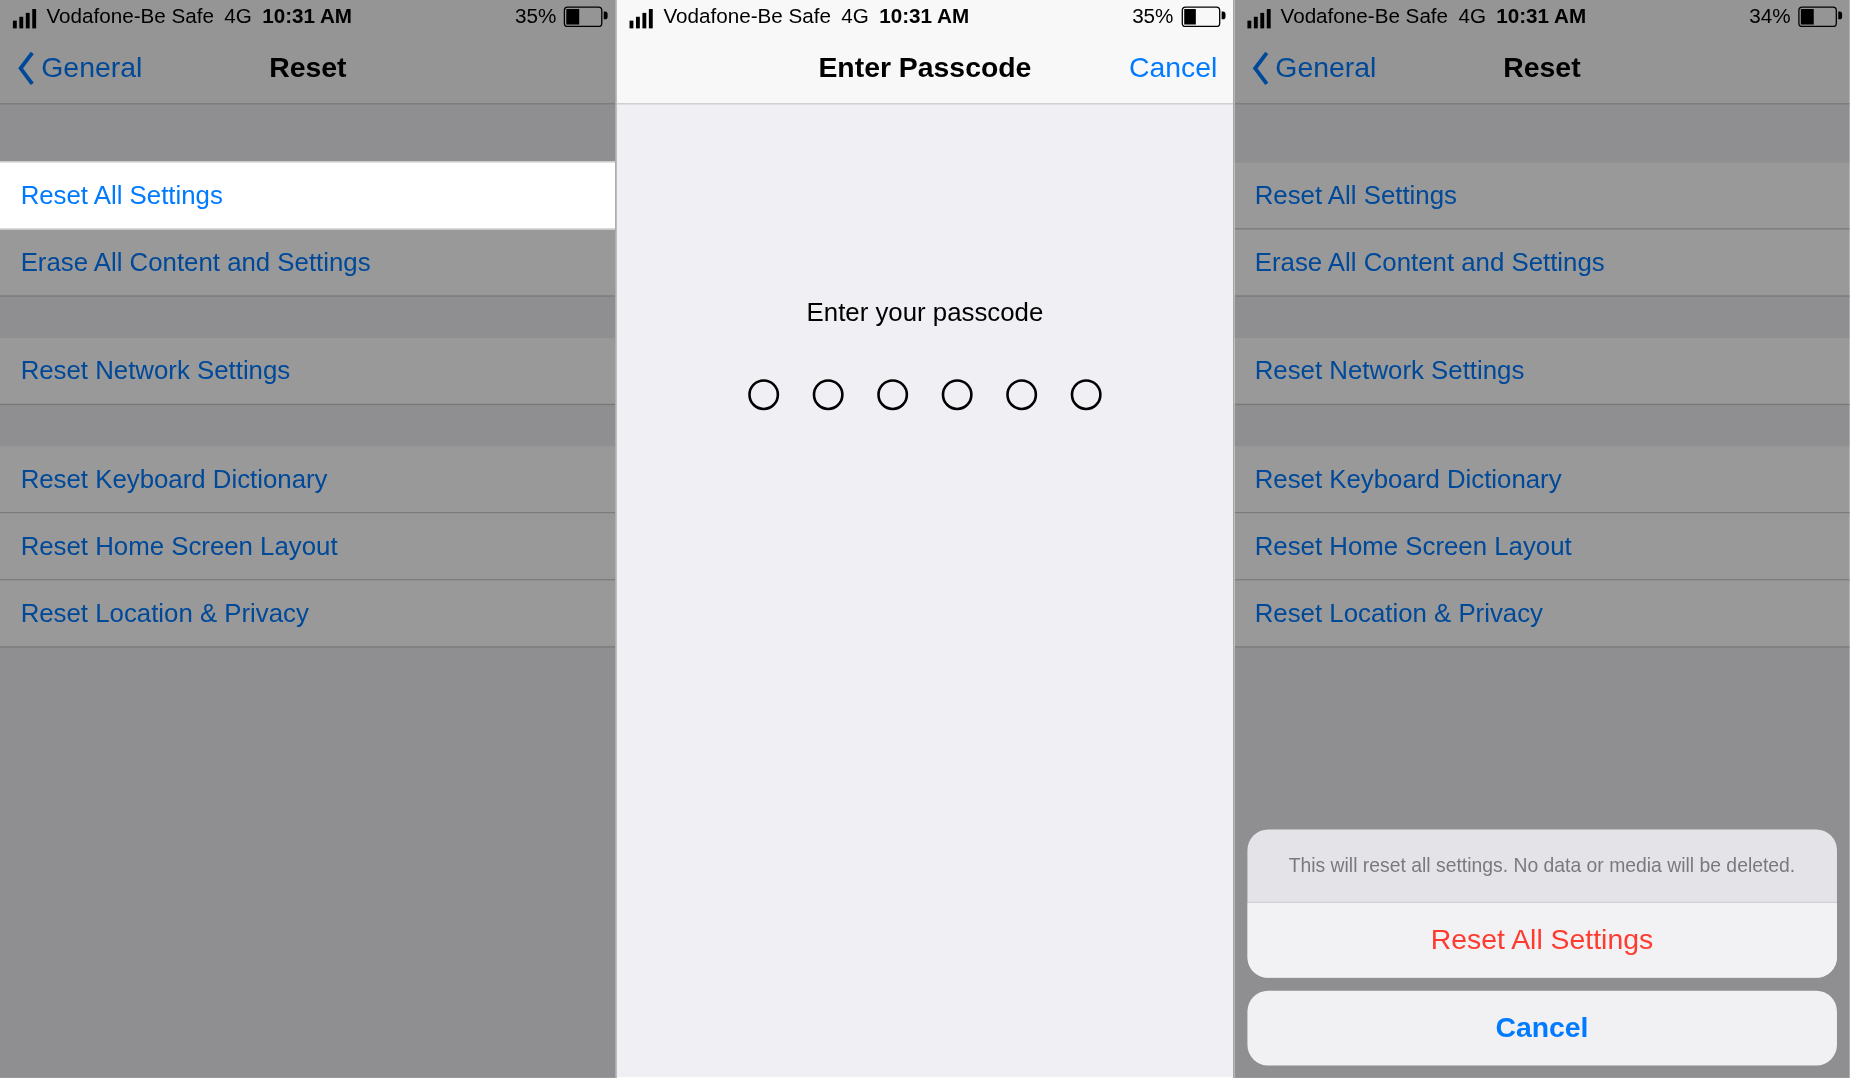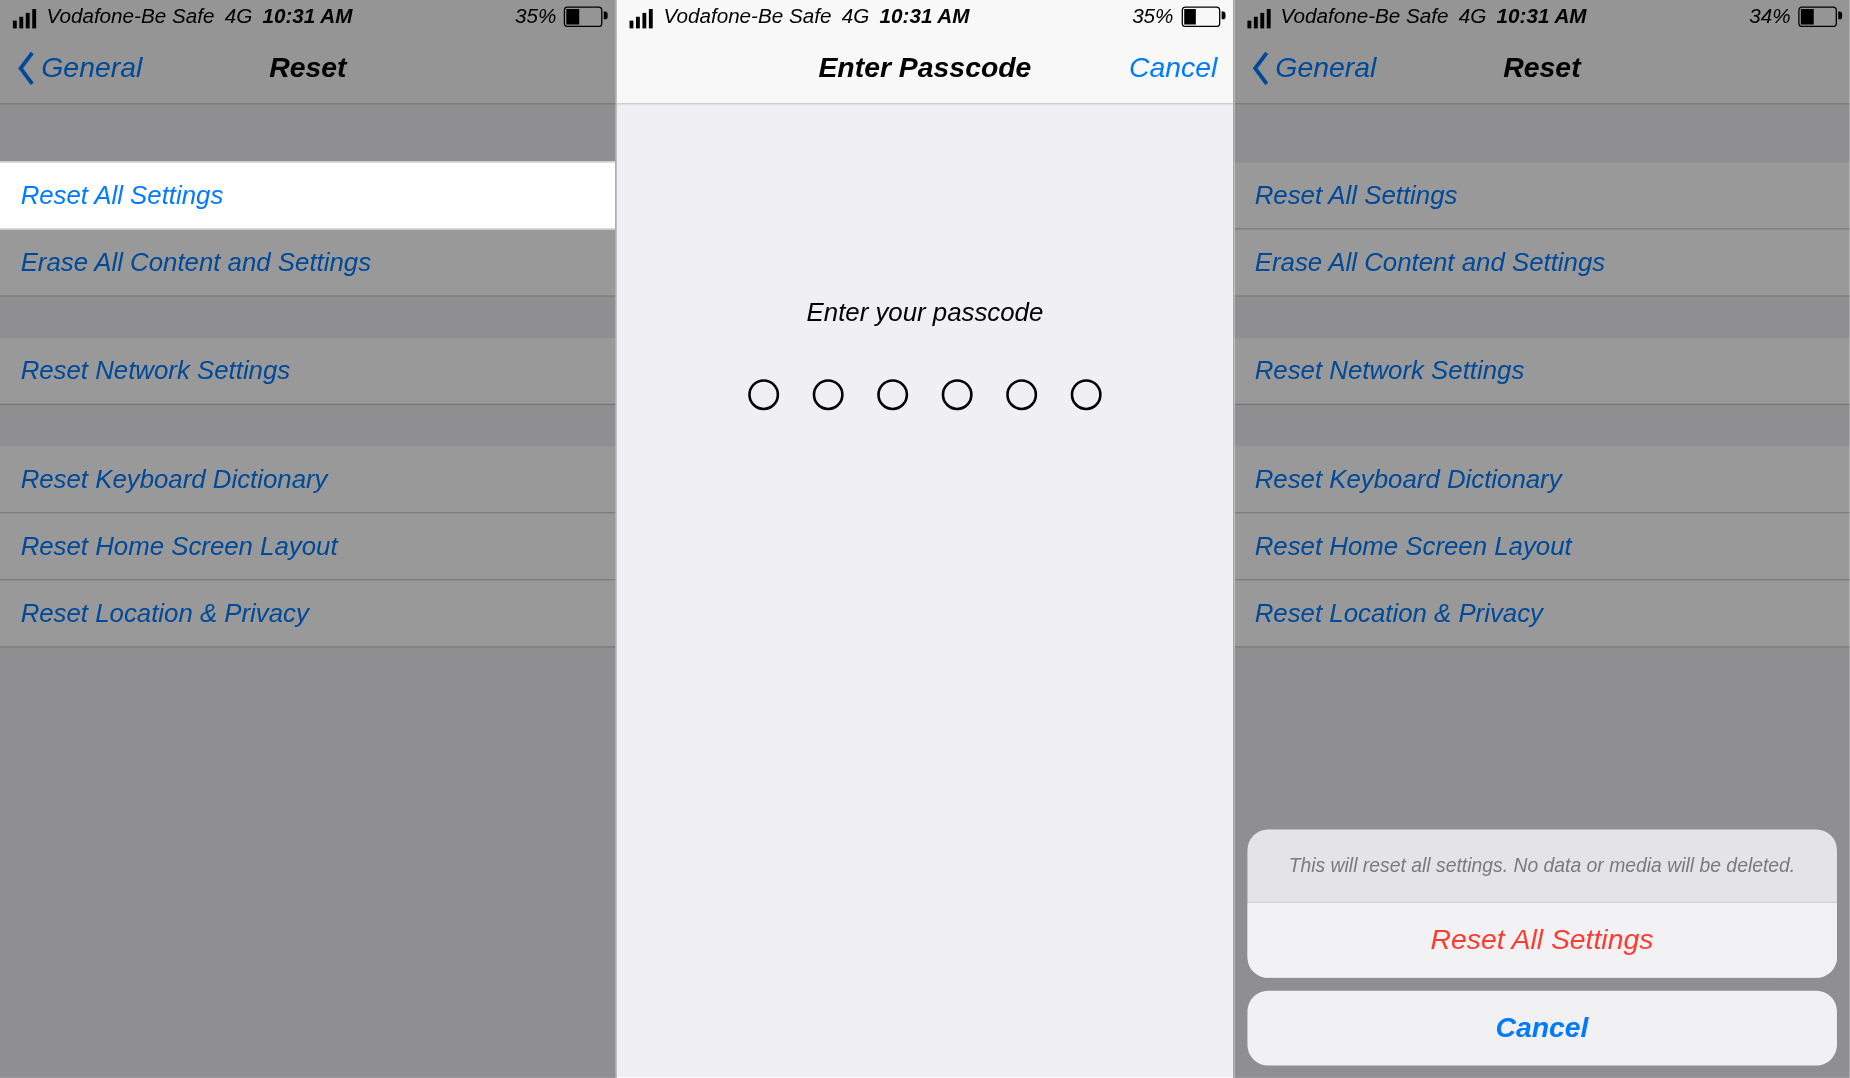--- a/index.html
+++ b/index.html
@@ -214,21 +214,20 @@
     transform-origin: top left;
     transform: scale(1.29);
     width: 1434px;
     height: 836px;
     display:flex;
   }
   .outer{
     width:1850px;
     height:1078px;
     overflow:hidden;
-    font-style:italic;
   }
   .panel-inner{
     width:478px;
     height:836px;
     position:relative;
     overflow:hidden;
     background:#fff;
   }
   .panel-inner + .panel-inner{
     border-left:1px solid #888;

